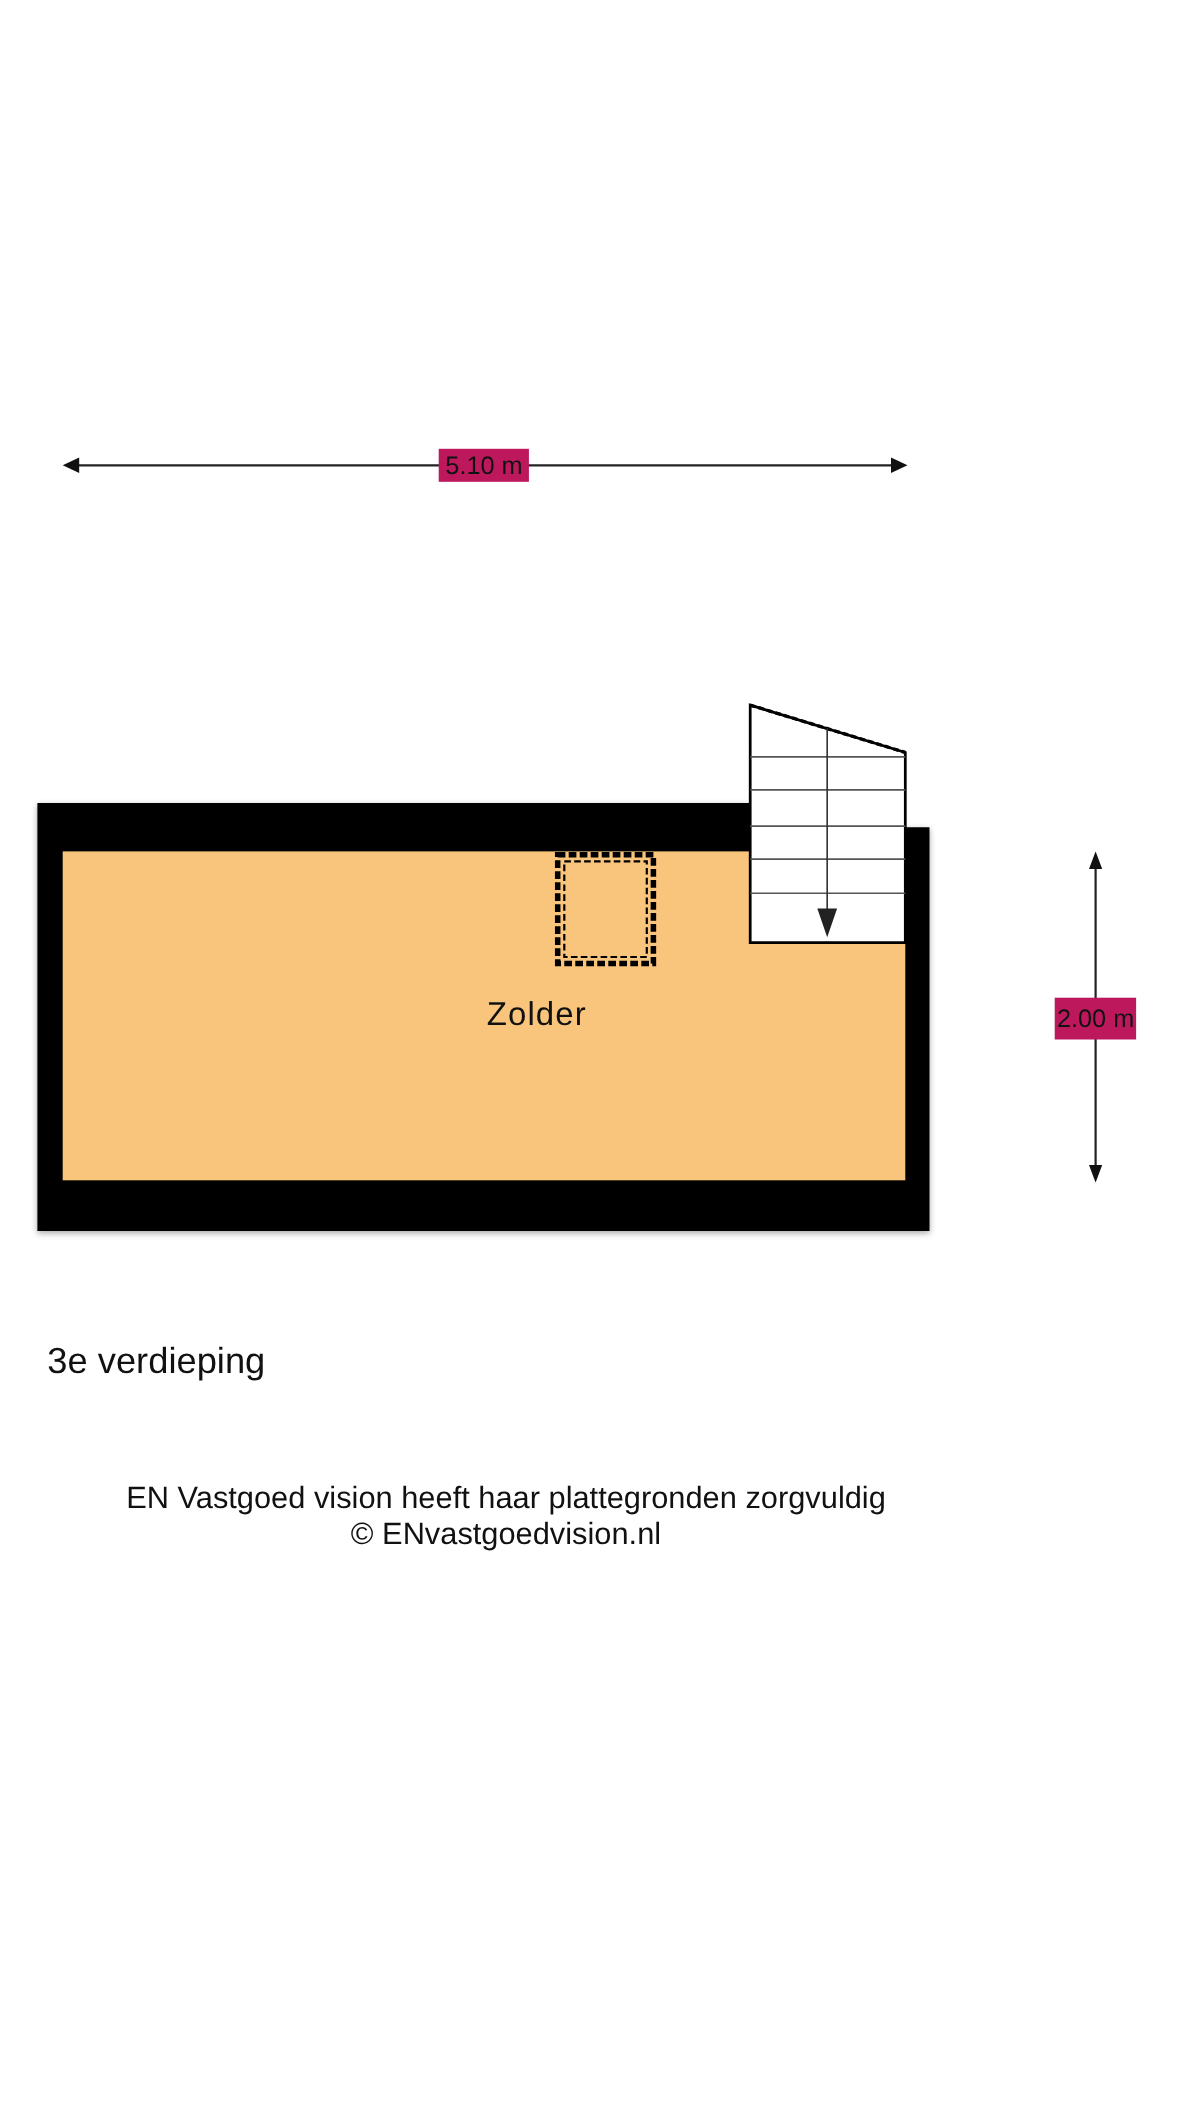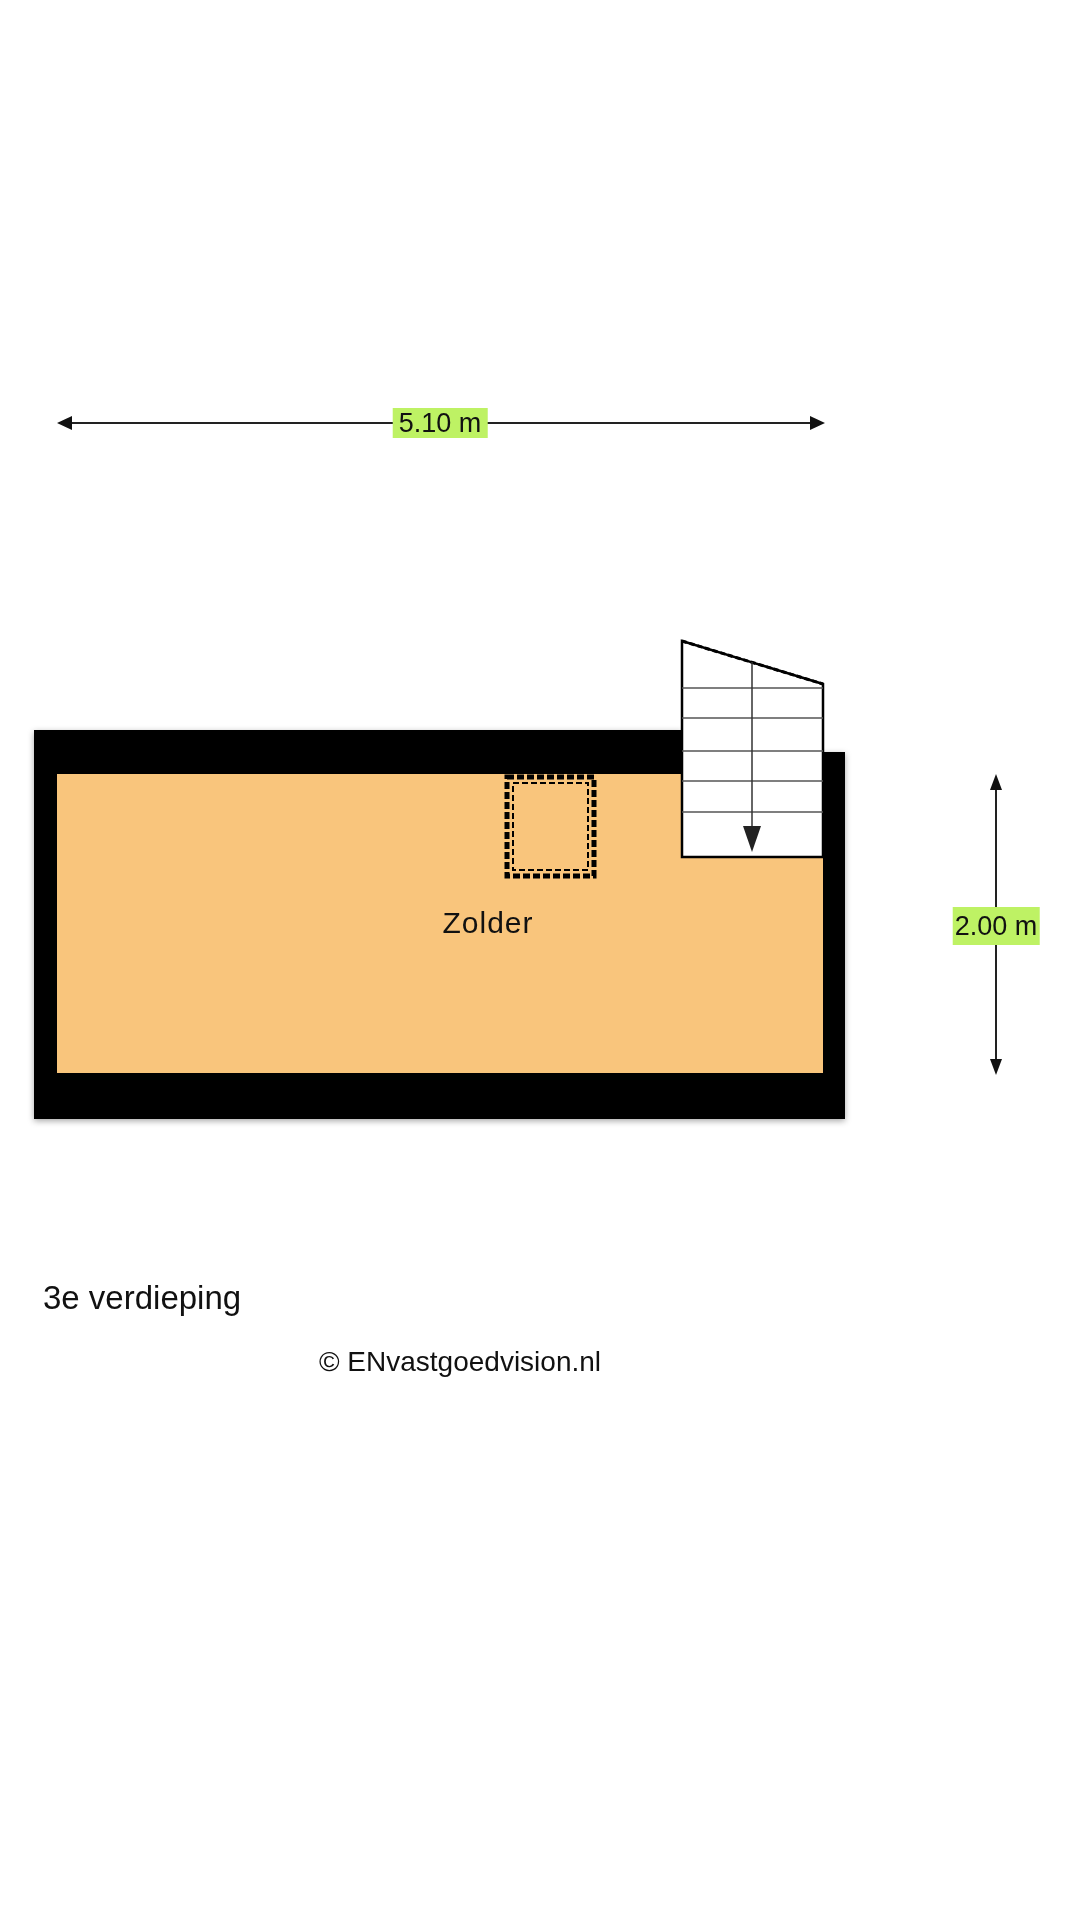--- a/index.html
+++ b/index.html
@@ -1,20 +1,20 @@
 <!DOCTYPE html>
 <html><head>
 <meta charset="utf-8">
 <style>
   html,body{margin:0;padding:0;background:#fff;}
   body{width:1080px;height:1920px;position:relative;overflow:hidden;font-family:"Liberation Sans",sans-serif;color:#111;}
   svg{position:absolute;left:0;top:0;}
-  .dimlabel{position:absolute;background:#bef264;font-size:27px;line-height:30px;padding:0 6px;transform:translate(-50%,-50%);white-space:nowrap;}
+  .dimlabel{position:absolute;background:#be185d;font-size:23px;line-height:30px;padding:0 6px;transform:translate(-50%,-50%);white-space:nowrap;}
   .room-label{position:absolute;font-size:30px;letter-spacing:1px;transform:translate(-50%,-50%);white-space:nowrap;margin-left:44px;}
-  .floor-title{position:absolute;left:43px;top:1279px;font-size:33px;white-space:nowrap;}
+  .floor-title{position:absolute;left:43px;top:1218px;font-size:33px;white-space:nowrap;}
   .disclaimer{position:absolute;left:0;width:920px;top:1345px;text-align:center;font-size:28px;line-height:33px;}
   .disclaimer div{white-space:nowrap;}
 </style>
 </head>
 <body>
 
 <svg width="1080" height="1920">
   <defs>
     <filter id="sh" x="-5%" y="-5%" width="110%" height="110%">
       <feDropShadow dx="0" dy="2" stdDeviation="3" flood-color="#000" flood-opacity="0.35"></feDropShadow>
@@ -57,14 +57,15 @@
   </g>
 </svg>
 
 <div class="dimlabel" style="left:440px;top:423px;">5.10 m</div>
 <div class="dimlabel" style="left:996px;top:926px;padding:4px 2px;text-align:right;">2.00 m</div>
 <div class="room-label" style="left:444px;top:923px;">Zolder</div>
 
 <div class="floor-title">3e verdieping</div>
 
 <div class="disclaimer">
+  <div>EN Vastgoed vision heeft haar plattegronden zorgvuldig</div>
   <div>© ENvastgoedvision.nl</div>
 </div>
 
 </body></html>

